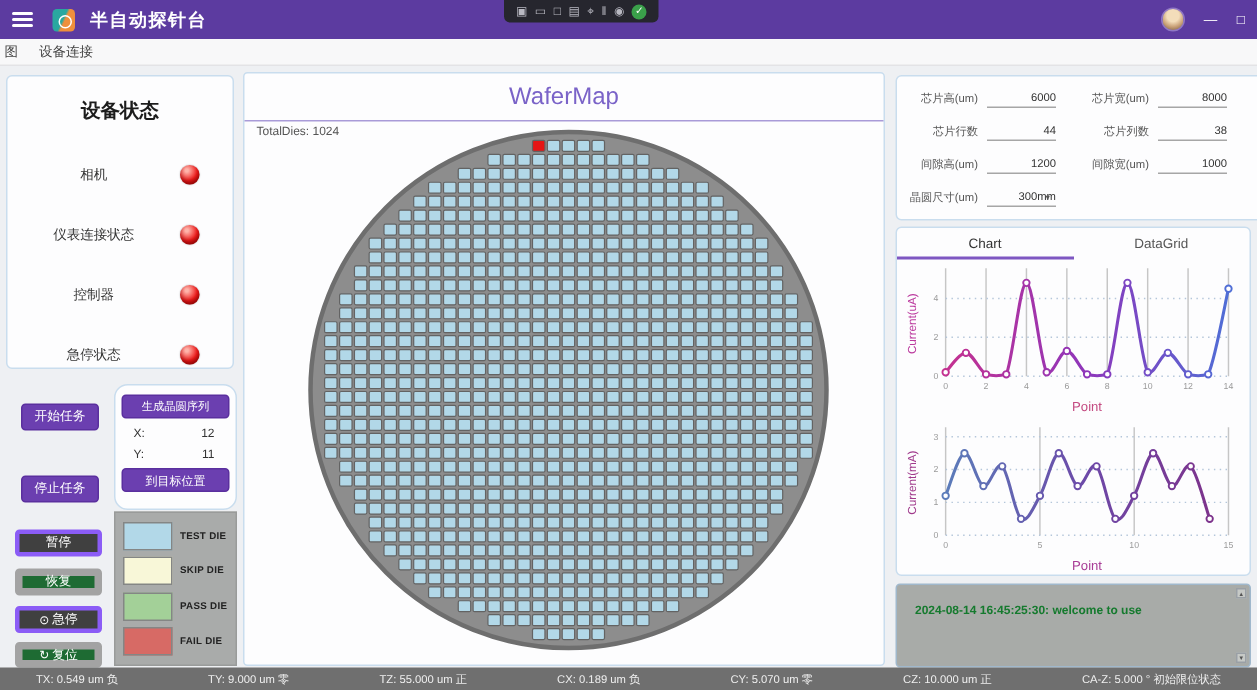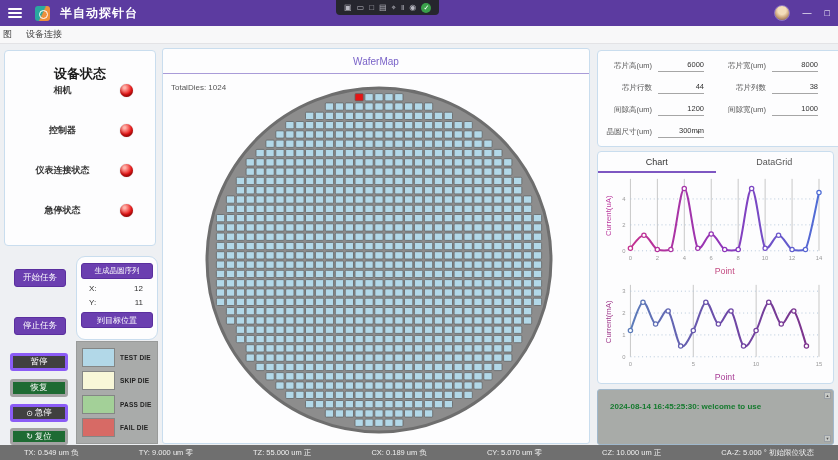--- a/index.html
+++ b/index.html
@@ -25,29 +25,29 @@
   .menubar { position:absolute; top:26px; left:0; width:838px; height:18px; background:#f8f8f9; border-bottom:1px solid #e3e3e6; display:flex; align-items:center; font-size:9px; color:#444; }
   .menu-item { margin-left:14px; }
   .menu-item:first-child { margin-left:3px; }
 
   
   .panel { position:absolute; background:#fdfdfe; border:1px solid #c9ddee; border-radius:4px; }
 
   
   .status-panel { left:4px; top:50px; width:152px; height:196px; }
   .sp-title { text-align:center; font-size:13px; font-weight:bold; color:#1c1c1c; margin-top:14px; }
-  .sp-row { display:flex; align-items:flex-start; height:39px; margin-top:1px; padding-right:22px;font-weight:bold; }
+  .sp-row { display:flex; align-items:flex-end; height:39px; margin-top:1px; padding-right:22px; }
   .sp-label { flex:1; text-align:center; font-size:9px; color:#333; }
   .led { width:13px; height:13px; border-radius:50%; background:radial-gradient(circle at 35% 28%, #ffb3aa 8%, #ee1c1c 55%, #930000 100%); box-shadow: inset 0 -2px 3px rgba(110,0,0,.55), 0 0 1px rgba(0,0,0,.4); }
 
   
   .btn { position:absolute; display:flex; align-items:center; justify-content:center; gap:2px; font-size:8.5px; color:#fff; border-radius:3px; white-space:nowrap; }
   .btn.purple { background:#6b3fb0; border:1px solid #5a2f9e; }
   .btn.darkred { background:#404040; border:3px solid #8b5cf6; }
-  .btn.darkgreen { background:#1e6b33; border:3px solid #a3a3a3; }
+  .btn.darkgreen { background:#1e6b33; border:5px solid #a3a3a3; }
   #btn-start { left:14px; top:269px; width:52px; height:18px; }
   #btn-stop  { left:14px; top:317px; width:52px; height:18px; }
   #btn-pause { left:10px; top:353px; width:58px; height:18px; }
   #btn-resume{ left:10px; top:379px; width:58px; height:18px; }
   #btn-estop { left:10px; top:404px; width:58px; height:18px; }
   #btn-reset { left:10px; top:428px; width:58px; height:17px; }
   .btn .ic { font-size:8px; }
 
   
   .seq-panel { left:76px; top:256px; width:82px; height:84px; border-radius:9px; }
@@ -56,21 +56,21 @@
   .goto-btn { margin:5px auto 0; width:72px; height:16px; font-size:8px; position:relative; }
 
   
   .legend-panel { position:absolute; left:76px; top:341px; width:82px; height:103px; background:#a9abaa; border:1px solid #999b9a; display:flex; flex-direction:column; justify-content:space-evenly; padding:2px 5px; }
   .lg-row { display:flex; align-items:center; gap:5px; }
   .swatch { width:33px; height:19px; border:1px solid #848685; }
   .lg-label { font-size:6.5px; font-weight:bold; color:#222; letter-spacing:.2px; }
 
   
   .wafer-panel { left:162px; top:48px; width:428px; height:396px; border-radius:3px; }
-  .wp-title { text-align:center; font-size:10px; color:#7a63c8; margin-top:7px; }
+  .wp-title { text-align:center; font-size:16px; color:#7a63c8; margin-top:7px; }
   .wp-line { height:1px; background:#a99bd8; margin-top:6px; }
   .totaldies { position:absolute; left:8px; top:34px; font-size:8px; color:#555; }
   #wafer { position:absolute; left:0; top:28px; width:428px; height:366px; }
 
   
   .params-panel { left:597px; top:50px; width:279px; height:97px; font-size:7.5px; color:#555; padding-top:4px; }
   .pr-row { display:flex; align-items:center; height:22px; padding:0 6px; }
   .pr-label { width:54px; text-align:right; padding-right:6px; }
   .pr-value { width:46px; text-align:right; border-bottom:1px solid #a6a6a6; color:#333; padding-bottom:2px; }
   .pr-pair2 { display:flex; align-items:center; margin-left:14px; }
@@ -128,25 +128,25 @@
     <div class="menu-item">设备连接</div>
   </div>
 
   <div class="panel status-panel">
     <div class="sp-title">设备状态</div>
     <div class="sp-row">
       <div class="sp-label">相机</div>
       <div class="led"></div>
     </div>
     <div class="sp-row">
+      <div class="sp-label">仪表连接状态</div>
+      <div class="led"></div>
+    </div>
+    <div class="sp-row">
       <div class="sp-label">控制器</div>
-      <div class="led"></div>
-    </div>
-    <div class="sp-row">
-      <div class="sp-label">仪表连接状态</div>
       <div class="led"></div>
     </div>
     <div class="sp-row">
       <div class="sp-label">急停状态</div>
       <div class="led"></div>
     </div>
   </div>
 
   <div class="btn purple" id="btn-start">开始任务</div>
   <div class="btn purple" id="btn-stop">停止任务</div>

